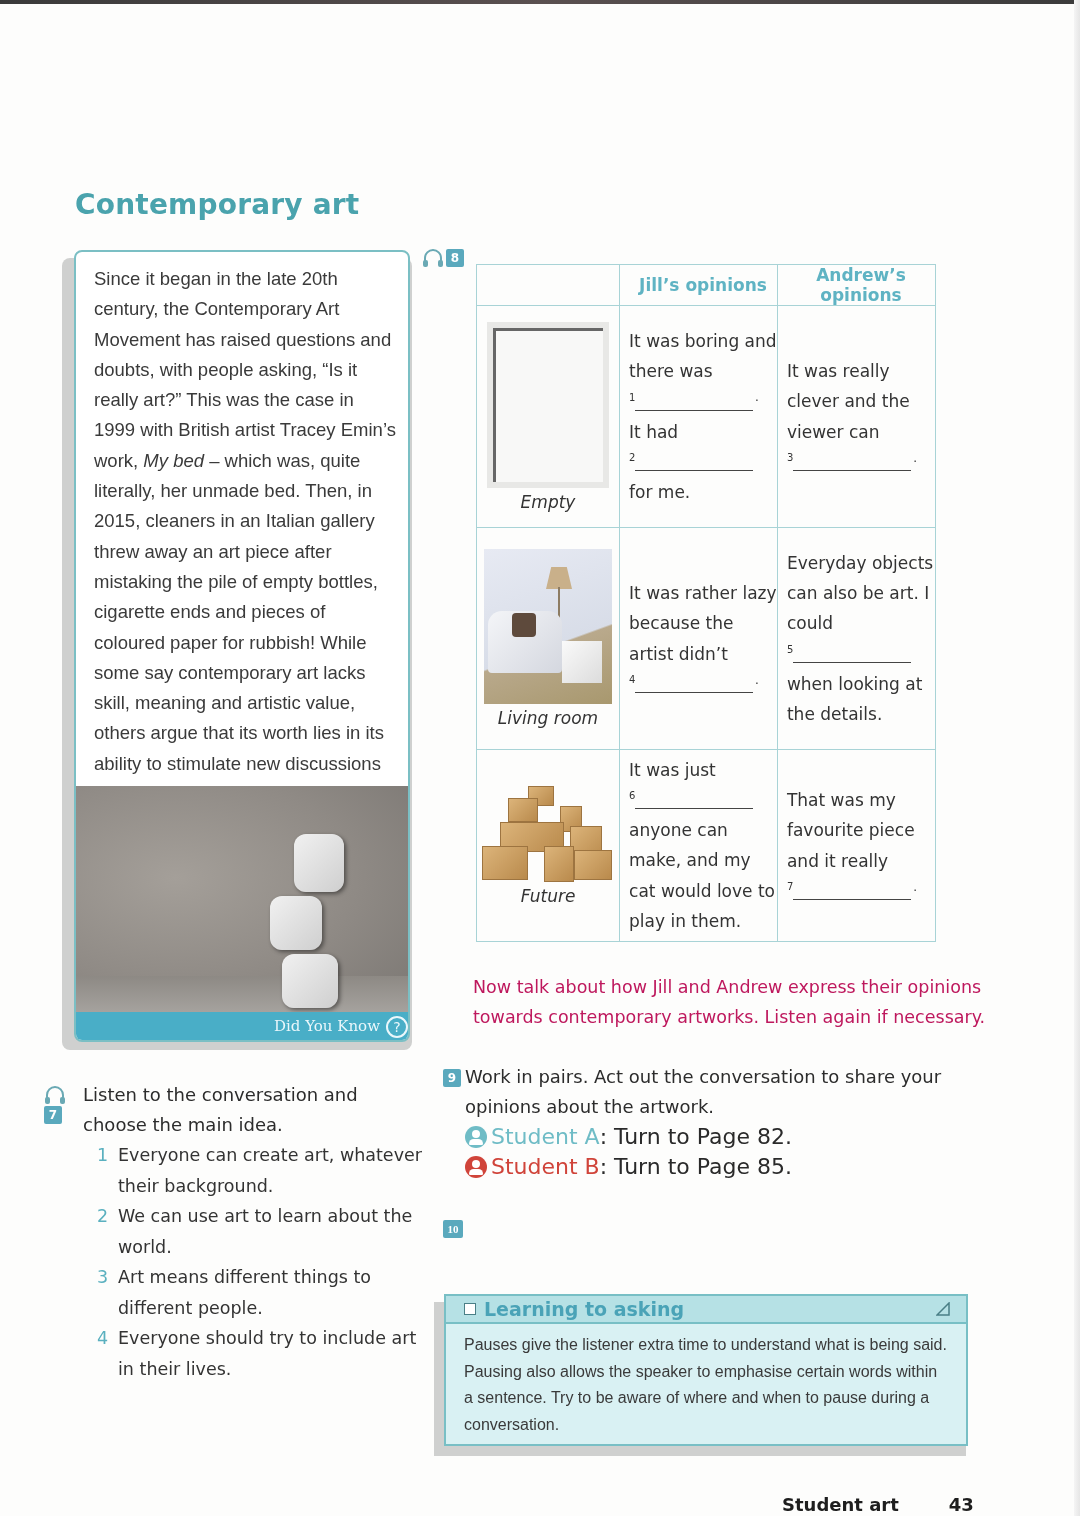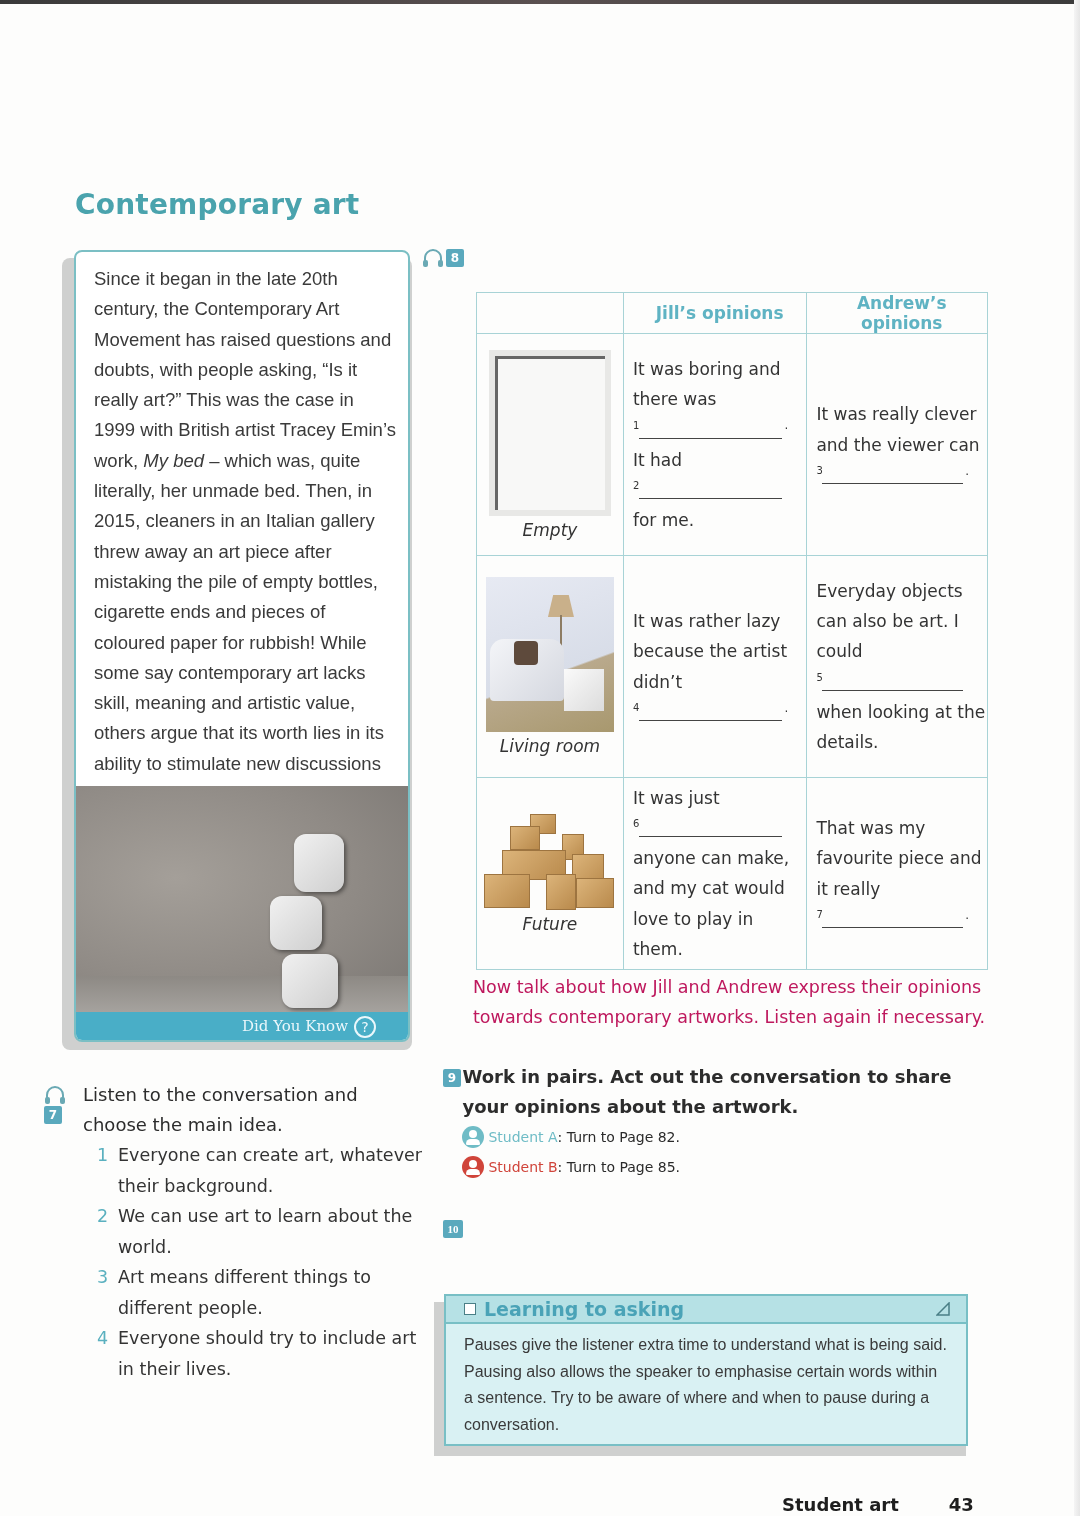--- a/index.html
+++ b/index.html
@@ -11,40 +11,40 @@
     .section-title { position: absolute; left: 75px; top: 188px; font-size: 28px; font-weight: bold; color: #4aa3ad; letter-spacing: 0.2px; }
 
     
     .dyk-shadow { position: absolute; left: 62px; top: 258px; width: 350px; height: 792px; background: #cfd0cf; border-radius: 8px; }
     .dyk-card { position: absolute; left: 74px; top: 250px; width: 336px; height: 792px; background: #fff; border: 2px solid #7bbfc4; border-radius: 8px; overflow: hidden; }
     .dyk-text { padding: 12px 10px 0 18px; font-family: "Liberation Sans", sans-serif; font-size: 18.5px; line-height: 30.3px; color: #3a3a3a; }
     .dyk-text i { font-style: italic; }
     .dyk-photo { position: absolute; left: 0; top: 534px; width: 332px; height: 230px; background: radial-gradient(ellipse at 30% 40%, #a49f99 0%, #8f8a85 55%, #7a7672 100%); }
     .dyk-photo .floor { position: absolute; left: 0; bottom: 0; width: 100%; height: 40px; background: linear-gradient(180deg,#8d8984,#a8a5a1); }
     .cube { position: absolute; background: linear-gradient(135deg,#f1f1f1,#cfcfcf); border-radius: 12px; box-shadow: 2px 2px 4px rgba(0,0,0,0.45); }
-    .dyk-footer { position: absolute; left: 0; bottom: 0; width: 332px; height: 28px; background: #49aec7; color: #eaf7fb; font-family: "DejaVu Serif", serif; font-size: 15px; text-align: right; padding-right: 32px; line-height: 28px; }
+    .dyk-footer { position: absolute; left: 0; bottom: 0; width: 332px; height: 28px; background: #49aec7; color: #eaf7fb; font-family: "DejaVu Serif", serif; font-size: 15px; text-align: right; padding-right: 0; line-height: 28px; }
     .dyk-footer .q { display: inline-block; width: 22px; height: 22px; border: 2px solid #eaf7fb; border-radius: 50%; text-align: center; line-height: 18px; font-size: 14px; margin-left: 6px; font-family: "DejaVu Sans", sans-serif; vertical-align: middle; }
 
     
     .ex-num { display: inline-block; width: 18px; height: 18px; background: #5aa9bd; color: #fff; font-size: 12px; font-weight: bold; text-align: center; line-height: 18px; border-radius: 2px; vertical-align: middle; }
     .headphones { display: inline-block; width: 22px; height: 20px; vertical-align: middle; margin-right: 2px; }
 
     
     .ex7 { position: absolute; left: 44px; top: 1080px; width: 380px; }
     .ex7 .head { display: flex; align-items: flex-start; }
     .ex7 .markers { width: 55px; padding-top: 4px; }
     .ex7 .instr { font-size: 18px; line-height: 30px; color: #2c2c2c; }
     .ex7 ol { list-style: none; margin-left: 53px; margin-top: 0; }
     .ex7 li { display: flex; font-size: 17.5px; line-height: 30.5px; color: #333; }
     .ex7 li .n { width: 21px; color: #5ab0bf; flex-shrink: 0; }
 
     
     .ex8-head { position: absolute; left: 422px; top: 248px; display: flex; align-items: center; }
     .ex8-head .instr { font-size: 18px; color: #2c2c2c; margin-left: 10px; }
-    table.op { position: absolute; left: 476px; top: 292px; width: 512px; border-collapse: collapse; }
+    table.op { position: absolute; left: 476px; top: 264px; width: 460px; border-collapse: collapse; }
     table.op td, table.op th { border: 1.5px solid #a8d3d6; vertical-align: middle; }
     table.op th { height: 29px; font-size: 17px; color: #5fb3c3; font-weight: bold; text-align: center; }
     .c1 { width: 147px; text-align: center; }
     .c2 { width: 184px; padding-left: 9px; }
     .c3 { width: 181px; padding-left: 9px; }
     .cell-text { font-size: 17px; line-height: 30.3px; color: #333; }
     .blank { display: block; position: relative; height: 30px; }
     .blank .sup { position: absolute; left: 0; top: -4px; font-size: 10px; color: #333; }
     .blank .line { position: absolute; left: 6px; right: 24px; bottom: 6px; border-bottom: 1.3px solid #444; }
     .blank .dot { position: absolute; right: 18px; bottom: 4px; font-size: 12px; }
@@ -54,22 +54,22 @@
     .img-living { width: 128px; height: 155px; margin: 0 auto; position: relative; background: linear-gradient(160deg,#e7eaf3 0%,#d8dde8 60%,#b9a98c 61%,#a8986e 100%); overflow: hidden; }
     .img-boxes { width: 132px; height: 96px; margin: 0 auto; position: relative; }
     .box { position: absolute; background: linear-gradient(135deg,#dcb47a,#b98a4c); border: 1px solid #9d7440; }
 
     .now-talk { position: absolute; left: 473px; top: 972px; width: 520px; font-size: 17.5px; line-height: 30px; color: #be185d; }
 
     .ex9 { position: absolute; left: 443px; top: 1062px; width: 540px; }
     .ex10 { position: absolute; left: 443px; top: 1213px; width: 540px; }
     .ex-row { display: flex; align-items: flex-start; }
     .ex-row .markers { width: 31px; padding-top: 5px; }
-    .ex-row .instr { font-size: 18px; line-height: 30px; color: #2c2c2c; font-weight: bold; }
-    .student { font-size: 14px; line-height: 30px; display: flex; align-items: center; }
+    .ex-row .instr { font-size: 18px; line-height: 30px; color: #2c2c2c; }
+    .student { font-size: 22px; line-height: 30px; display: flex; align-items: center; }
     .student .who { font-weight: normal; margin-left: 4px; }
     .stu-icon { display: inline-block; width: 22px; height: 22px; border-radius: 50%; position: relative; }
     .stu-icon::before { content: ""; position: absolute; left: 7px; top: 4px; width: 8px; height: 8px; border-radius: 50%; background: #fff; }
     .stu-icon::after { content: ""; position: absolute; left: 4px; top: 13px; width: 14px; height: 6px; border-radius: 7px 7px 2px 2px; background: #fff; }
 
     
     .ltl-shadow { position: absolute; left: 434px; top: 1302px; width: 532px; height: 154px; background: #cfd0cf; }
     .ltl { position: absolute; left: 444px; top: 1294px; width: 524px; height: 152px; background: #d9f1f3; border: 2px solid #78bfc5; }
     .ltl-head { height: 28px; background: #b6e1e5; border-bottom: 2px solid #78bfc5; display: flex; align-items: center; padding-left: 18px; position: relative; }
     .ltl-head .box-icon { width: 12px; height: 12px; border: 1.5px solid #4a7f86; background: #fff; margin-right: 8px; }

